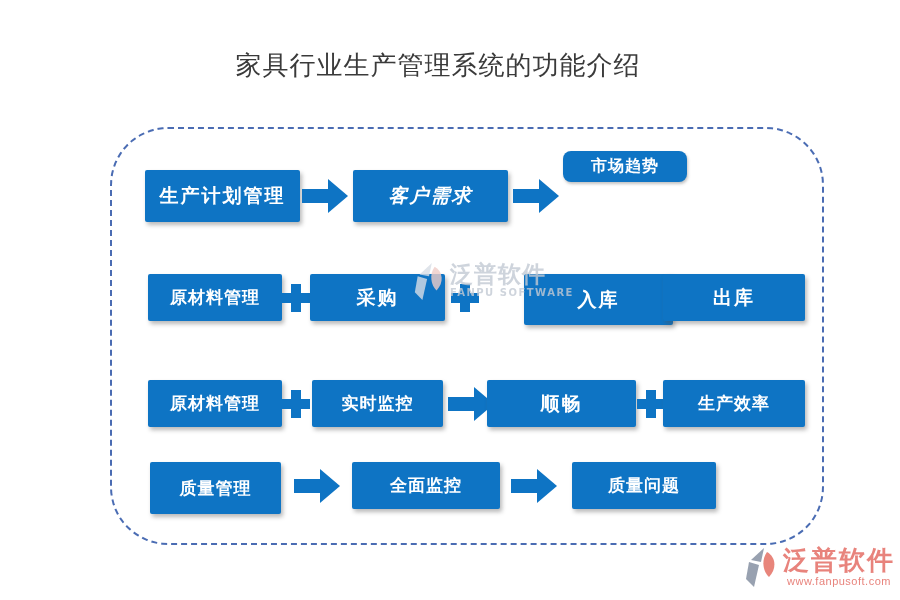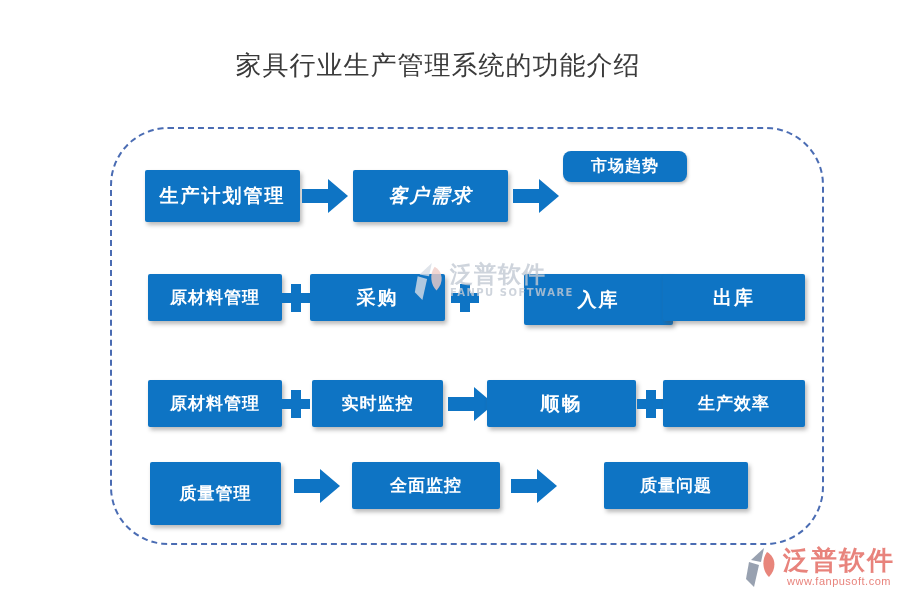--- a/index.html
+++ b/index.html
@@ -55,25 +55,25 @@
   
   .b-r3a{left:148px;top:380px;width:134px;height:47px;}
   .p-r3a{left:282px;top:390px;}
   .b-r3b{left:312px;top:380px;width:131px;height:47px;}
   .a-r3{left:448px;top:387px;}
   .b-r3c{left:487px;top:380px;width:149px;height:47px;}
   .p-r3b{left:637px;top:390px;}
   .b-r3d{left:663px;top:380px;width:142px;height:47px;}
 
   
-  .b-r4a{left:150px;top:462px;width:131px;height:63px;}
+  .b-r4a{left:150px;top:462px;width:131px;height:52px;}
   .a-r4a{left:294px;top:469px;}
   .b-r4b{left:352px;top:462px;width:148px;height:47px;}
   .a-r4b{left:511px;top:469px;}
-  .b-r4c{left:572px;top:462px;width:144px;height:47px;margin-left:32px;}
+  .b-r4c{left:572px;top:462px;width:144px;height:47px;}
 
   
   .watermark{position:absolute;left:412px;top:261px;display:flex;align-items:flex-start;
     gap:4px;z-index:5;opacity:.8;pointer-events:none;}
   .watermark .wm-col{display:flex;flex-direction:column;}
   .wm-text{font-size:23px;font-weight:700;color:var(--wm);letter-spacing:1px;line-height:26px;
     font-family:"DejaVu Serif","Liberation Serif",serif;}
   .wm-sub{font-size:10px;color:var(--wm);letter-spacing:1.5px;
     font-family:"DejaVu Sans","Liberation Sans",sans-serif;font-weight:700;}
 

